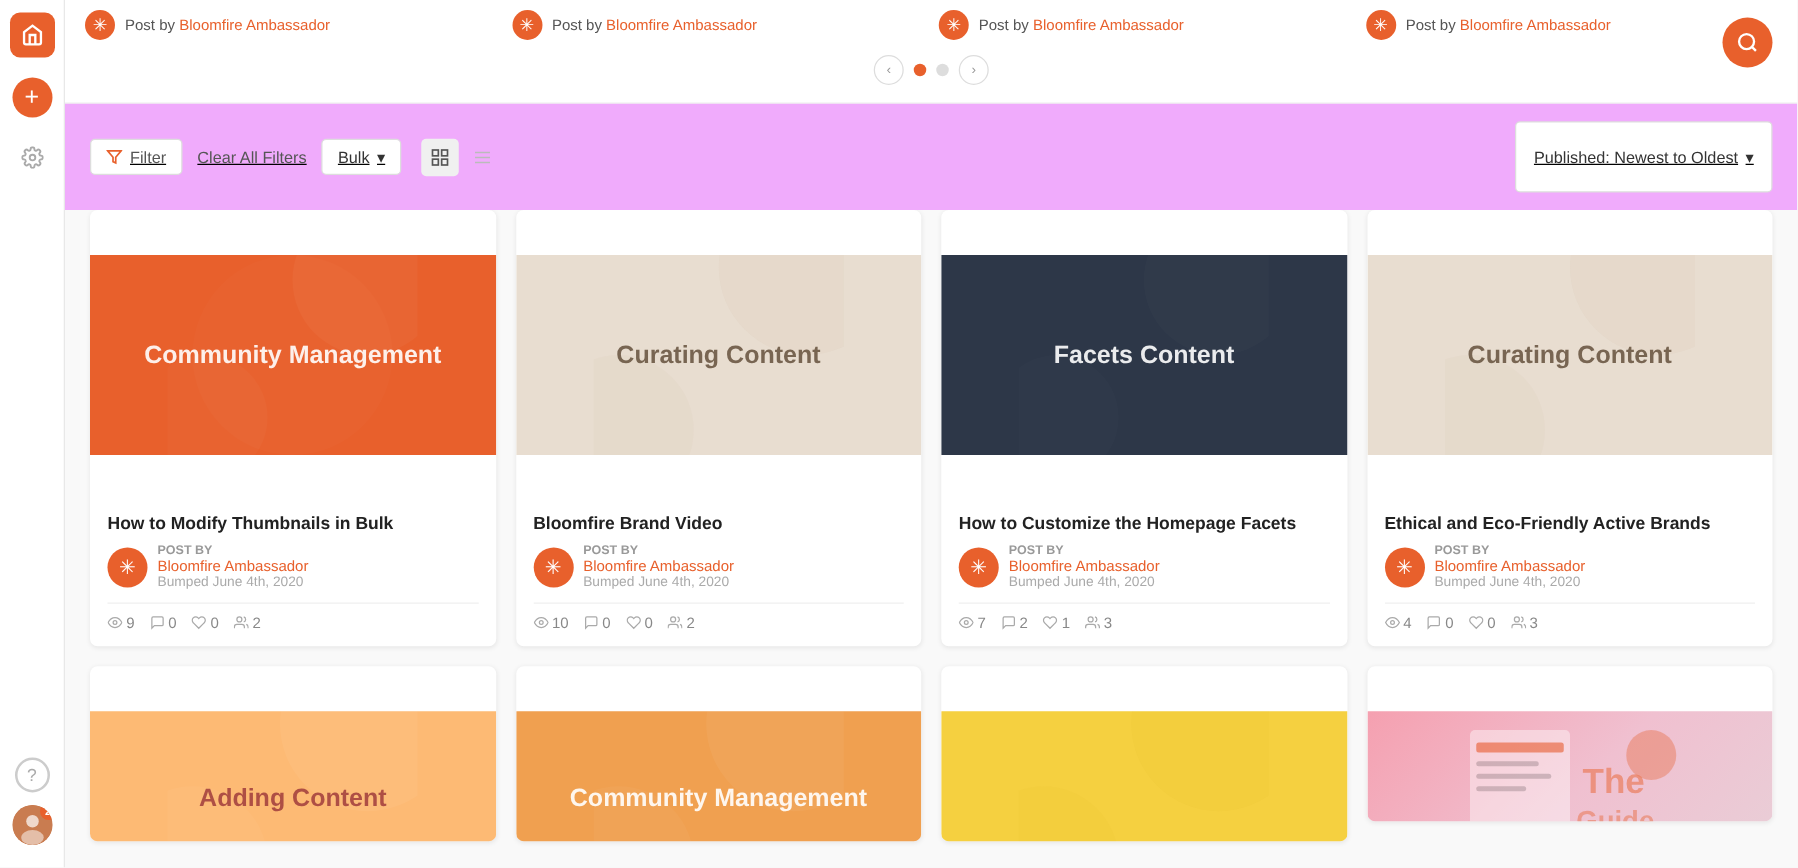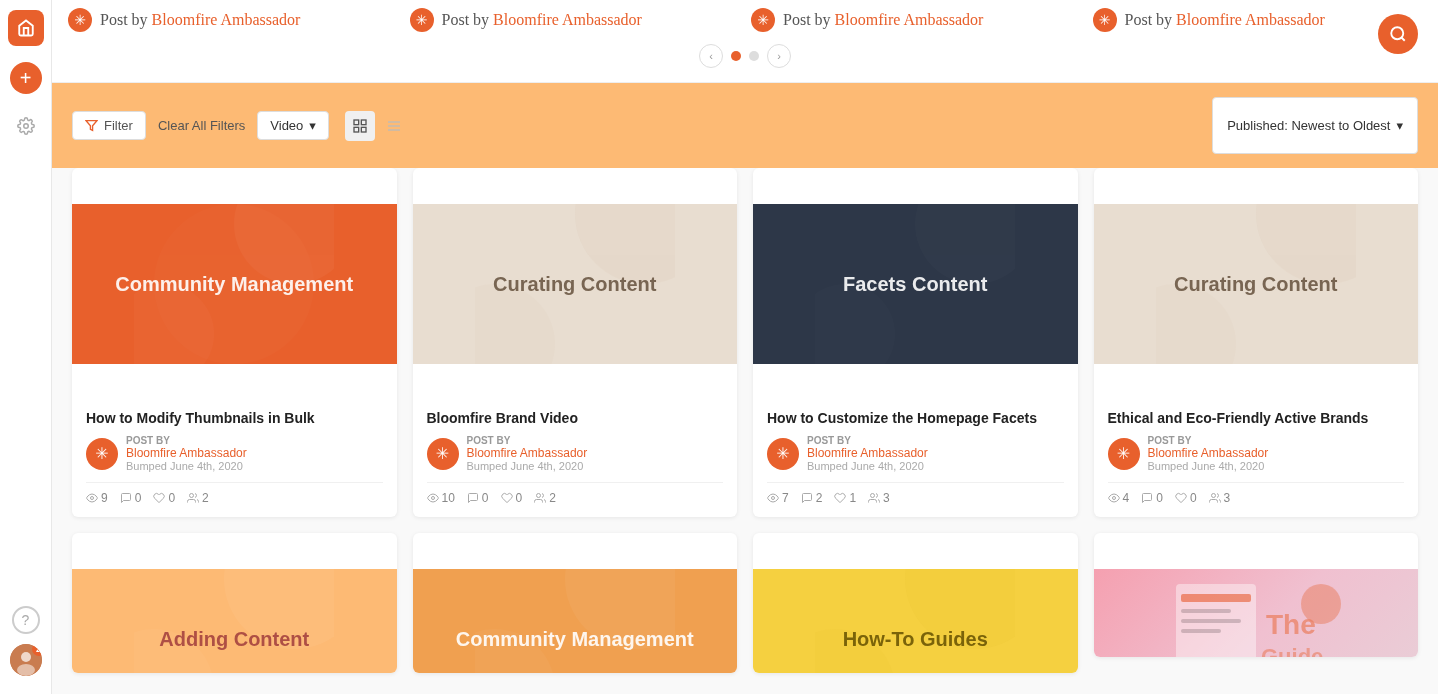--- a/index.html
+++ b/index.html
@@ -108,22 +108,21 @@
     }
     .carousel-post-icon {
       width: 24px; height: 24px;
       background: #e8602c;
       border-radius: 50%;
       display: flex; align-items: center; justify-content: center;
       flex-shrink: 0;
     }
     .carousel-post-text {
       color: #555;
-      font-size: 16px;
-      font-family: Liberation Serif, serif;
+      font-size: 12px;
     }
     .carousel-post-link {
       color: #e8602c;
       font-weight: 500;
     }
     .carousel-nav {
       display: flex;
       align-items: center;
       justify-content: center;
       gap: 8px;
@@ -155,21 +154,22 @@
       color: #fff;
       font-size: 17px;
     }
 
     
     .filter-bar {
       display: flex;
       align-items: center;
       padding: 14px 20px;
       gap: 12px;
-      background: #fdba74;
+      background: #f0abfc;
+      text-decoration: underline;
     }
     .filter-btn {
       display: flex;
       align-items: center;
       gap: 6px;
       background: #fff;
       border: 1px solid #ddd;
       border-radius: 4px;
       padding: 6px 12px;
       font-size: 13px;
@@ -404,21 +404,21 @@
 
   <div class="filter-bar">
     <button class="filter-btn">
       <svg width="13" height="13" viewBox="0 0 24 24" fill="none" stroke="#e8602c" stroke-width="2.5">
         <polygon points="22 3 2 3 10 12.46 10 19 14 21 14 12.46 22 3"></polygon>
       </svg>
       <span>Filter</span>
     </button>
     <button class="clear-filters-btn">Clear All Filters</button>
     <div class="feed-dropdown">
-      <span>Video</span>
+      <span>Bulk</span>
       <span>▾</span>
     </div>
     <div class="view-toggle">
       <div class="view-btn active">
         <svg width="16" height="16" viewBox="0 0 24 24" fill="none" stroke="#555" stroke-width="2">
           <rect x="3" y="3" width="7" height="7"></rect>
             <rect x="14" y="3" width="7" height="7"></rect>
           <rect x="3" y="14" width="7" height="7"></rect>
             <rect x="14" y="14" width="7" height="7"></rect>
         </svg>
@@ -671,21 +671,20 @@
         <span class="card-thumb-text">Community Management</span>
       </div>
     </div>
 
     <div class="card" style="height:140px; overflow:hidden;">
       <div class="card-thumb theme-yellow" style="height:140px;">
         <svg class="splash-pattern" width="200" height="140" viewBox="0 0 200 140">
           <circle cx="160" cy="10" r="70" fill="rgba(200,160,0,0.2)"></circle>
           <circle cx="20" cy="120" r="60" fill="rgba(200,160,0,0.15)"></circle>
         </svg>
-        <span class="card-thumb-text" style="color: rgba(100,80,0,0.85);">How-To Guides</span>
       </div>
     </div>
 
     <div class="card" style="height:124px; overflow:hidden;">
       <div class="card-thumb" style="height:140px; background: linear-gradient(135deg, #f5a0b0 0%, #f0c0d0 50%, #e8d0d8 100%);">
         <svg width="180" height="130" viewBox="0 0 180 130" style="position:absolute; opacity:0.7;">
 
           <rect x="10" y="10" width="80" height="110" rx="4" fill="#fff" opacity="0.6"></rect>
           <rect x="15" y="20" width="70" height="8" rx="2" fill="#e8602c" opacity="0.8"></rect>
           <rect x="15" y="35" width="50" height="4" rx="2" fill="#333" opacity="0.3"></rect>

